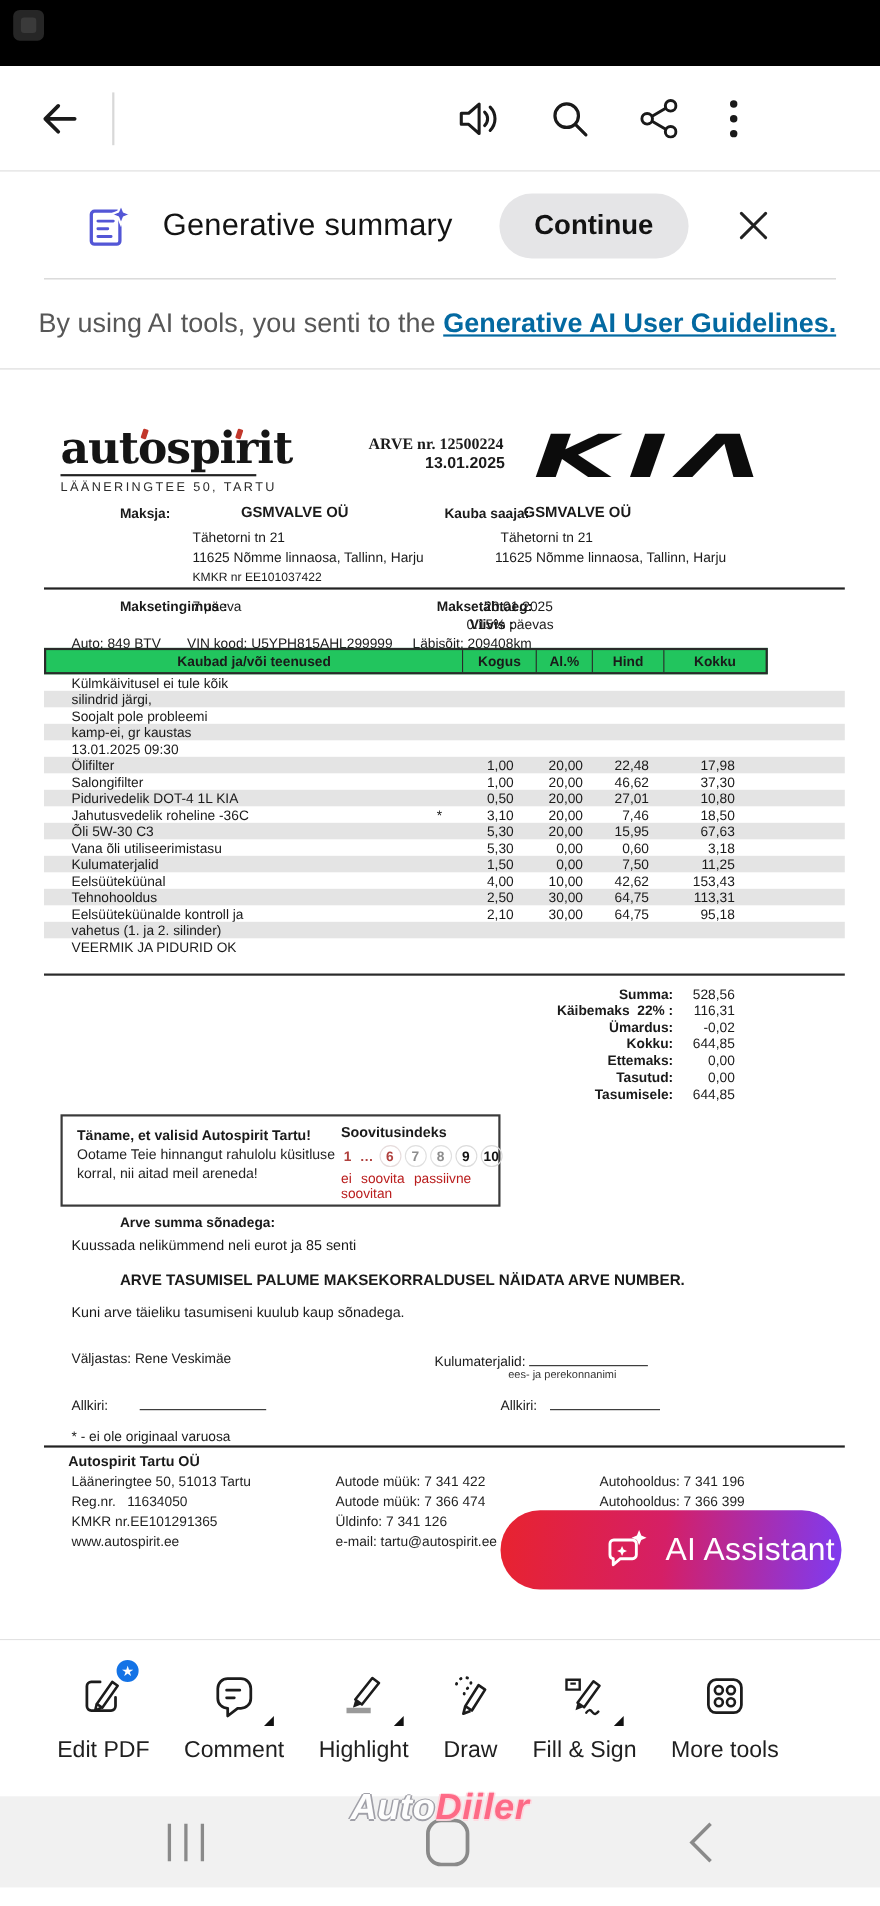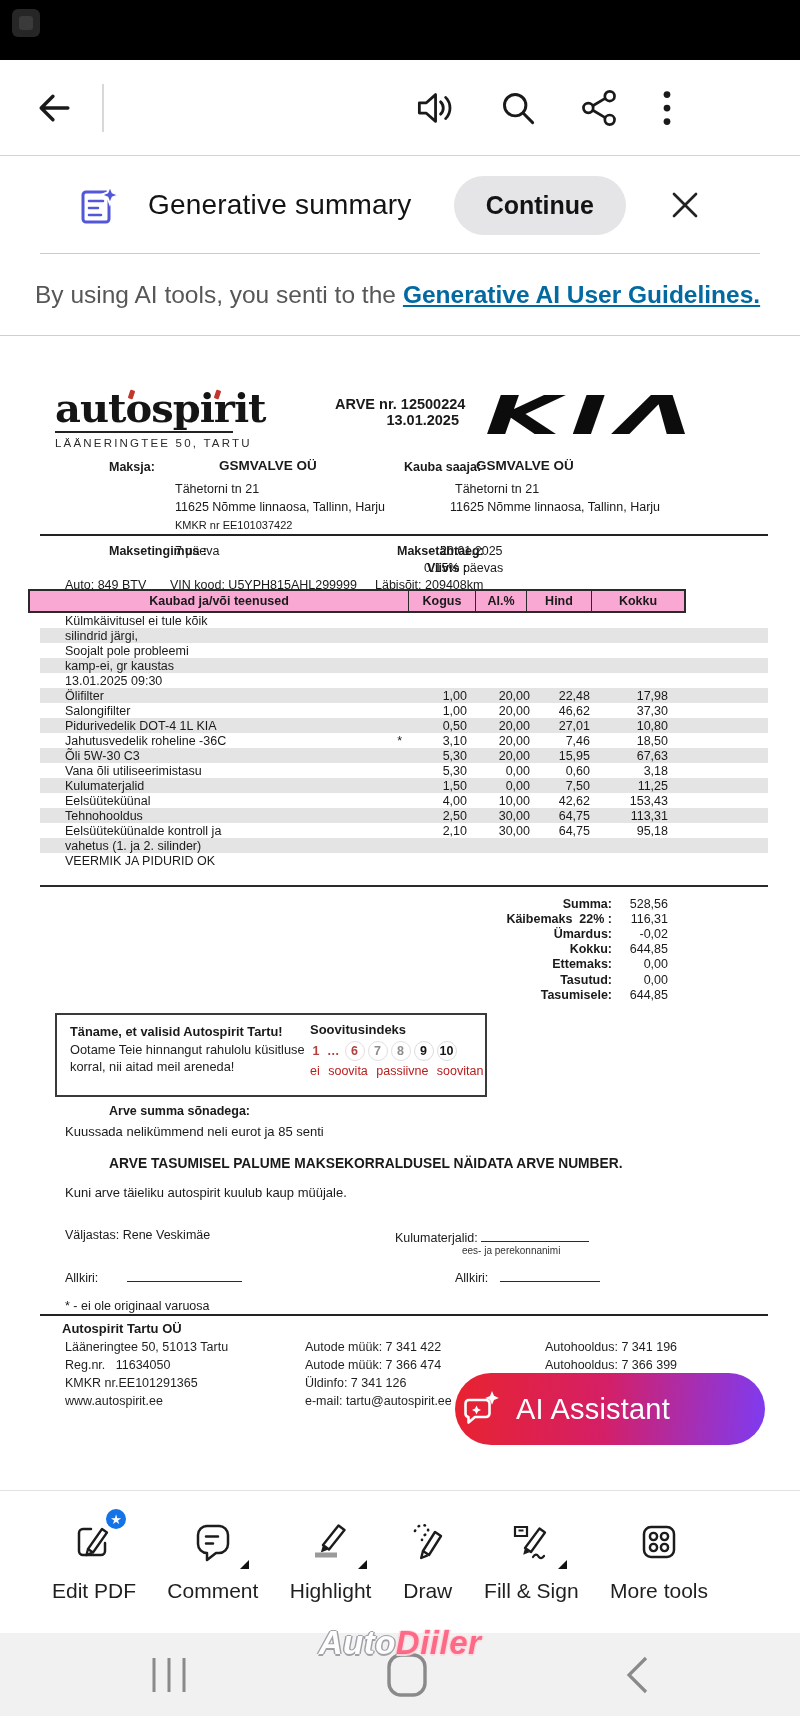--- a/index.html
+++ b/index.html
@@ -35,45 +35,45 @@
   .abs{position:absolute;}
   .b{font-weight:bold;padding-left:44px;}
   .f12{font-size:12.5px;}
   .f11{font-size:11px;}
 
   .logo-name{font-family:"DejaVu Serif",serif;font-weight:bold;font-size:40px;color:#151515;letter-spacing:-1px;line-height:1;}
   .logo-tick{position:absolute;width:5px;height:9px;background:#c2372b;transform:rotate(18deg);border-radius:1px;}
   .logo-rule{height:2px;background:#222;}
   .logo-addr{font-size:11.5px;letter-spacing:2.2px;color:#2b2b2b;font-weight:500;}
 
-  .arve-line{font-size:14.5px;font-weight:bold;white-space:nowrap;}
+  .arve-line{font-size:14.5px;font-weight:bold;white-space:nowrap;font-family:Liberation Serif, serif;}
   .arve-date{font-size:14.5px;font-weight:bold;text-align:right;}
 
-  .tbl-head{position:absolute;left:28px;top:253px;width:658px;height:24px;border:2px solid #2a2a2a;box-sizing:border-box;display:flex;background:#f9a8d4;}
+  .tbl-head{position:absolute;left:40px;top:253px;width:658px;height:24px;border:2px solid #2a2a2a;box-sizing:border-box;display:flex;background:#22c55e;}
   .th{display:flex;align-items:center;justify-content:center;font-weight:bold;font-size:12.5px;box-sizing:border-box;}
   .th+.th{border-left:1.5px solid #2a2a2a;}
   .th-desc{width:378px;}.th-kogus{width:67px;}.th-al{width:51px;}.th-hind{width:65px;}.th-kokku{flex:1;}
 
   .tbl-rows{position:absolute;left:40px;top:277px;width:728px;}
   .trow{display:flex;height:15px;align-items:center;font-size:12.5px;}
   .trow.stripe{background:#e4e4e4;}
   .cell{box-sizing:border-box;white-space:nowrap;overflow:visible;}
   .c-desc{width:380px;padding-left:25px;padding-right:18px;display:flex;justify-content:space-between;}
   .c-kogus{width:67px;padding-right:20px;text-align:right;}
   .c-al{width:51px;padding-right:8px;text-align:right;}
   .c-hind{width:65px;padding-right:13px;text-align:right;}
   .c-kokku{width:95px;padding-right:30px;text-align:right;}
   .tbl-bottom{position:absolute;left:40px;top:549px;width:728px;height:2px;background:#2a2a2a;}
 
   .totals{position:absolute;left:340px;top:560px;width:328px;}
   .t-row{display:flex;height:15.2px;align-items:center;}
   .t-label{flex:1;text-align:right;font-weight:bold;font-size:12.5px;white-space:pre;}
   .t-value{width:56px;text-align:right;font-size:12.5px;white-space:pre;}
 
-  .fb-box{position:absolute;left:55px;top:677px;width:432px;height:84px;border:2px solid #3a3a3a;box-sizing:border-box;display:flex;}
+  .fb-box{position:absolute;left:55px;top:677px;width:400px;height:84px;border:2px solid #3a3a3a;box-sizing:border-box;display:flex;}
   .fb-left{flex:0 0 238px;padding:9px 2px 0 13px;}
   .fb-title{font-size:12.8px;font-weight:bold;margin-bottom:3px;}
   .fb-body{font-size:12.8px;line-height:1.3;color:#222;}
   .fb-right{flex:1;padding-top:7px;}
   .fb-index-title{font-size:13px;font-weight:bold;}
   .fb-scores{display:flex;align-items:center;gap:3px;margin-top:4px;}
   .score{min-width:20px;height:20px;border-radius:50%;display:inline-flex;align-items:center;justify-content:center;font-size:12.5px;font-weight:bold;box-sizing:border-box;padding:0 2px;}
   .plain-red{color:#b0413e;min-width:12px;}
   .dots{color:#b0413e;min-width:12px;}
   .circle-red{color:#b0413e;border:1.5px solid #e6dcdc;}
@@ -82,21 +82,21 @@
   .fb-caption{font-size:12.5px;margin-top:3px;color:#b91c1c;word-spacing:5px;}
 
   .sig-line{display:inline-block;border-bottom:1.5px solid #2a2a2a;height:13px;}
   .hr2{height:2px;background:#222;}
 
   .footer-company{font-size:13px;font-weight:bold;}
   .footer-col{font-size:12.5px;line-height:18px;white-space:pre;color:#1f1f1f;}
 
   .ai-pill{position:absolute;left:455px;top:1037px;width:310px;height:72px;border-radius:36px;
     background:linear-gradient(95deg,#e8232f 0%,#d51f66 48%,#7e3bf2 100%);
-    display:flex;align-items:center;justify-content:flex-start;gap:15px;z-index:20;border:none;}
+    display:flex;align-items:center;justify-content:flex-end;gap:15px;z-index:20;border:none;}
   .ai-pill-label{color:#fff;font-size:29px;font-weight:500;letter-spacing:.2px;}
 
   
   .bottom-toolbar{height:143px;background:#fff;border-top:1px solid #e2e2e2;display:flex;justify-content:space-between;padding:26px 92px 0 52px;box-sizing:border-box;}
   .tool-item{display:flex;flex-direction:column;align-items:center;gap:12px;}
   .tool-icon-wrap{position:relative;width:50px;height:50px;display:flex;align-items:center;justify-content:center;}
   .tool-label{font-size:21px;color:#1f1f1f;white-space:nowrap;}
   .badge{position:absolute;top:-10px;right:-9px;width:24px;height:24px;border-radius:50%;background:#1473e6;color:#fff;font-size:13px;display:flex;align-items:center;justify-content:center;border:2px solid #fff;box-sizing:border-box;}
   .dd-tri{position:absolute;right:-11px;bottom:-2px;width:0;height:0;border-left:9px solid transparent;border-bottom:9px solid #111;}
 
@@ -442,21 +442,21 @@
             <span class="score circle-dark">9</span>
             <span class="score circle-dark">10</span>
           </div>
         <div class="fb-caption">ei soovita passiivne soovitan</div>
       </div>
     </div>
 
     <div class="abs b f12" style="left:65px;top:768px;">Arve summa sõnadega:</div>
     <div class="abs" style="left:65px;top:788px;font-size:13px;">Kuussada nelikümmend neli eurot ja 85 senti</div>
     <div class="abs b" style="left:65px;top:820px;font-size:13.8px;">ARVE TASUMISEL PALUME MAKSEKORRALDUSEL NÄIDATA ARVE NUMBER.</div>
-    <div class="abs" style="left:65px;top:849px;font-size:13px;">Kuni arve täieliku autospirit kuulub kaup müüjale.</div>
+    <div class="abs" style="left:65px;top:849px;font-size:13px;">Kuni arve täieliku tasumiseni kuulub kaup sõnadega.</div>
 
     <div class="abs f12" style="left:65px;top:892px;">Väljastas: Rene Veskimäe</div>
     <div class="abs f12" style="left:395px;top:892px;">
       <span>Kulumaterjalid:</span>
       <span class="sig-line" style="width:108px;"></span>
     </div>
     <div class="abs" style="left:462px;top:909px;font-size:10px;color:#333;">ees- ja perekonnanimi</div>
     <div class="abs f12" style="left:65px;top:932px;">
       <span>Allkiri:</span>
       <span class="sig-line" style="width:115px;margin-left:25px;"></span>

